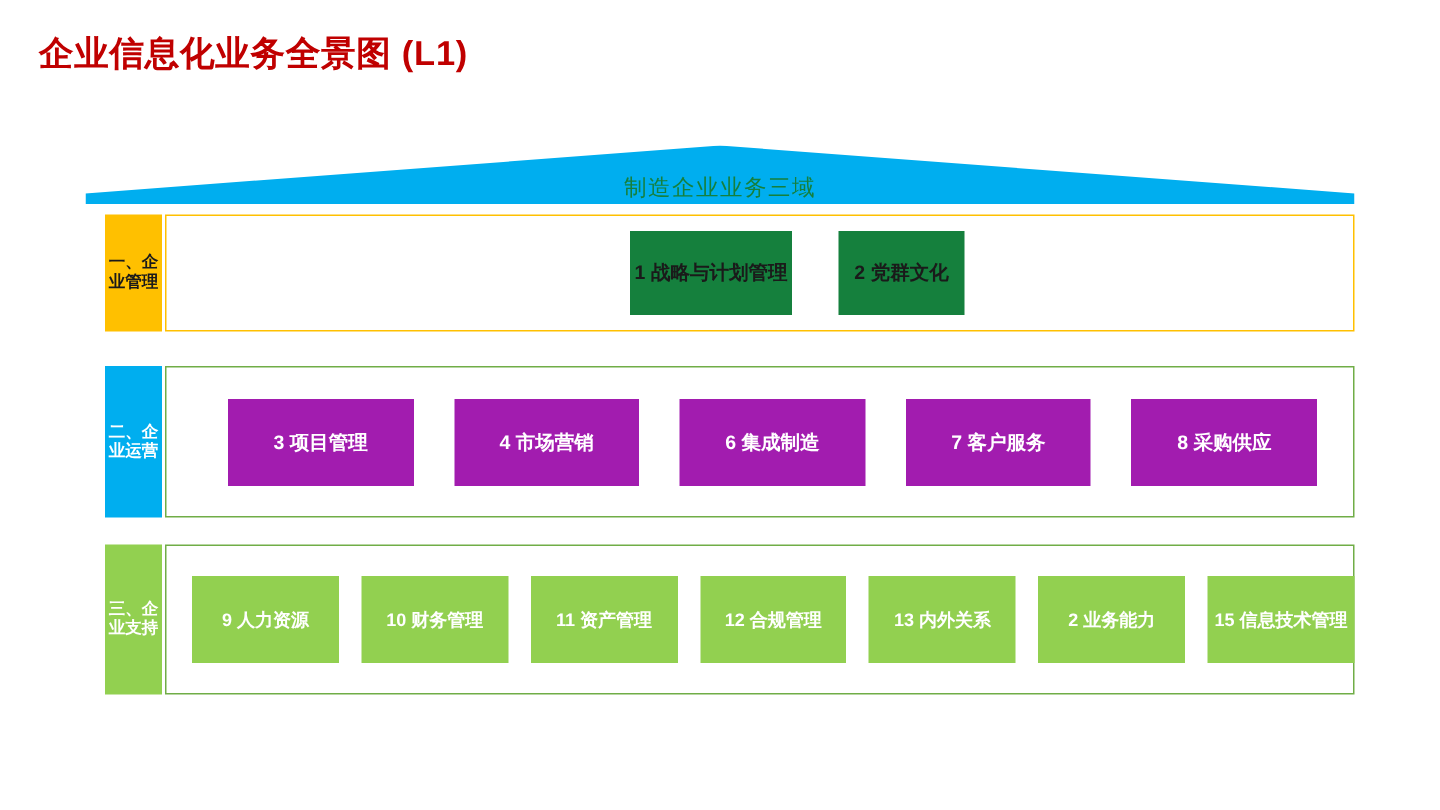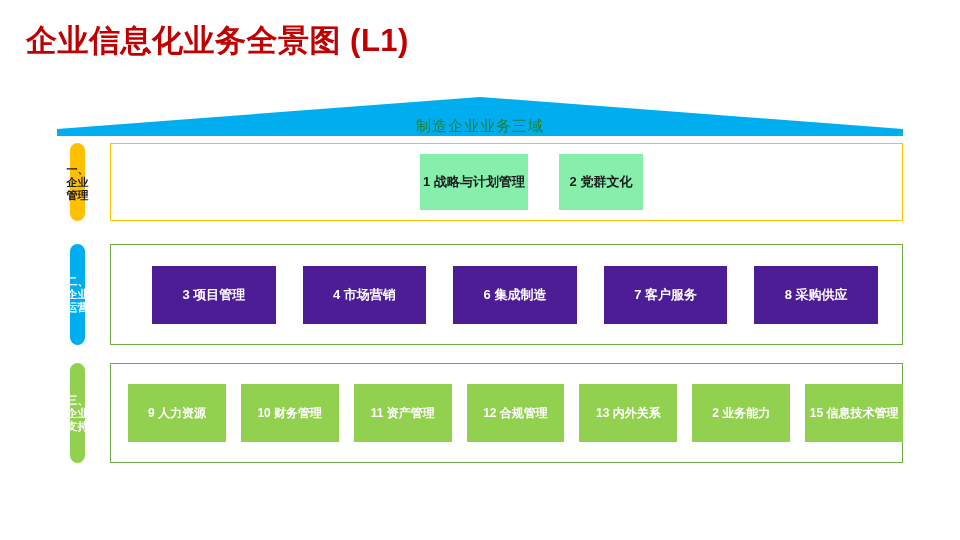--- a/index.html
+++ b/index.html
@@ -13,21 +13,21 @@
     font-family: "Liberation Sans", "DejaVu Sans", sans-serif;
     overflow: hidden;
     position: relative;
   }
 
   
   .page-title {
     position: absolute;
     left: 26px;
     top: 20px;
-    font-size: 31px;
+    font-size: 23px;
     font-weight: bold;
     color: #C00000;
     letter-spacing: 0.5px;
     white-space: nowrap;
   }
 
   
   .roof-wrap {
     position: absolute;
     left: 57px;
@@ -59,32 +59,31 @@
   .band {
     position: absolute;
     left: 70px;
     width: 833px;
     box-sizing: border-box;
   }
   .band-tab {
     position: absolute;
     left: 0;
     top: 0;
-    width: 15px;
+    width: 38px;
     box-sizing: border-box;
     display: flex;
     align-items: center;
     justify-content: center;
     text-align: center;
     font-size: 11px;
     font-weight: bold;
     line-height: 13px;
     letter-spacing: 0px;
     z-index: 3;
-    border-radius: 15px;
   }
   .band-frame {
     position: absolute;
     left: 40px;
     top: 0;
     right: 0;
     bottom: 0;
     box-sizing: border-box;
     border: 1px solid #70AD47;
     background: #ffffff;
@@ -123,21 +122,21 @@
     color: #1a1a1a;
   }
   #band-1 .band-frame {
     border-color: #FFC000;
   }
   #band-1 .band-items {
     padding-left: 310px;
     gap: 31px;
   }
   #band-1 .cell {
-    background: #86efac;
+    background: #15803d;
     color: #1a1a1a;
     height: 56px;
   }
   #band-1 .cell.c0 { width: 108px; }
   #band-1 .cell.c1 { width: 84px; }
 
   
   #band-2 {
     top: 244px;
     height: 101px;
@@ -149,21 +148,21 @@
   }
   #band-2 .band-frame {
     border-color: #70AD47;
   }
   #band-2 .band-items {
     padding-left: 42px;
     padding-right: 25px;
     gap: 27px;
   }
   #band-2 .cell {
-    background: #4c1d95;
+    background: #a21caf;
     color: #ffffff;
     height: 58px;
     flex: 1 1 0;
   }
 
   
   #band-3 {
     top: 363px;
     height: 100px;
   }

